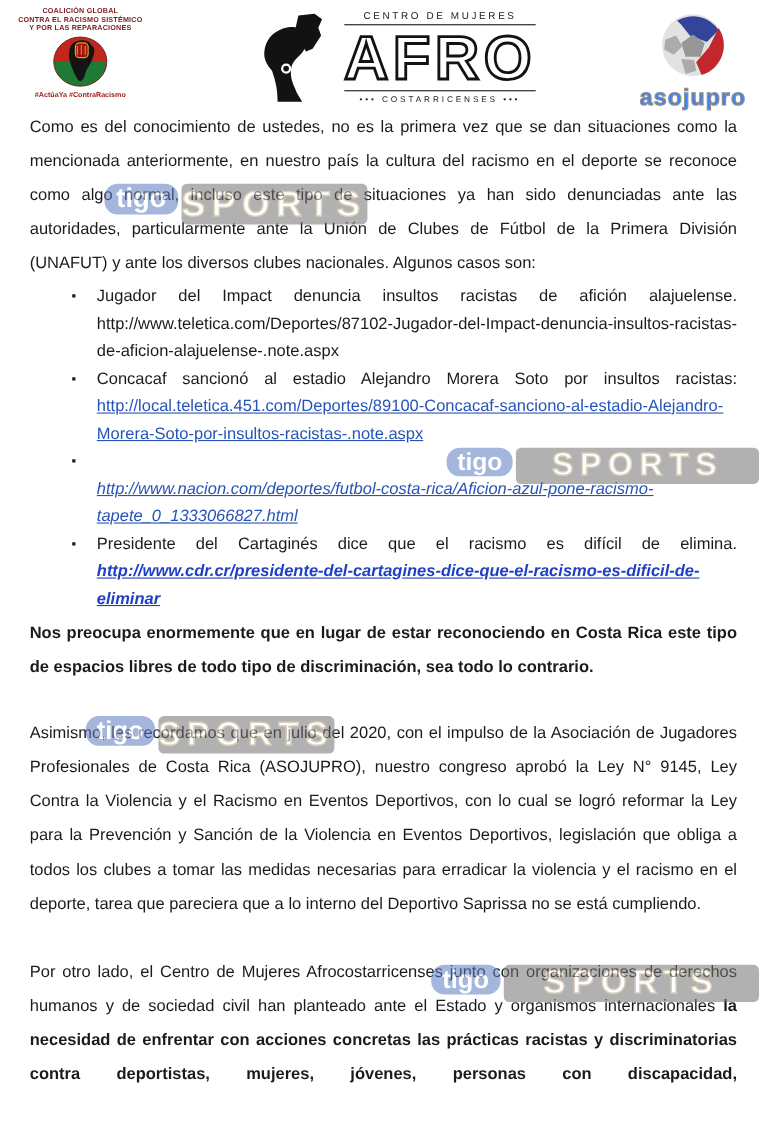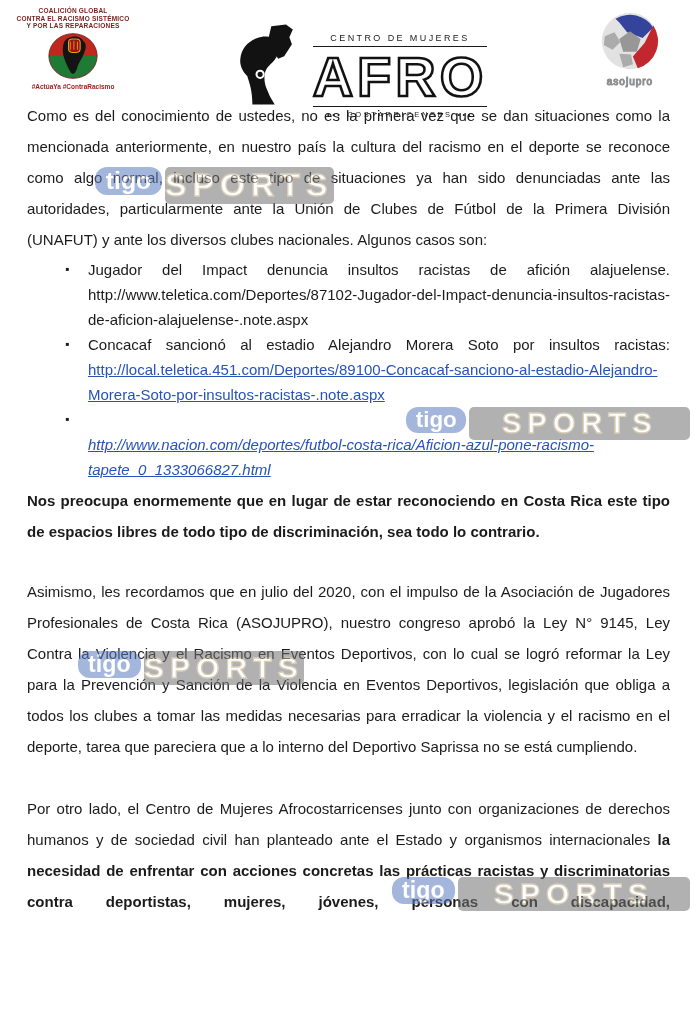--- a/index.html
+++ b/index.html
@@ -15,37 +15,37 @@
     padding:7px 14px 0 14px; height:90px;
   }
   .logo-left { width:118px; text-align:center; }
   .cg-title div {
     font-size:6.5px; font-weight:bold; color:#7b1c1c; line-height:7.5px; letter-spacing:.2px;
   }
   .cg-emblem { margin:1px auto 0; display:block; }
   .cg-tags { font-size:6.5px; font-weight:bold; color:#a02020; margin-top:2px; }
 
   .logo-center { display:flex; align-items:center; gap:2px; margin-top:2px; }
-  .afro-textcol { display:flex; flex-direction:column; align-items:stretch;margin-top:24px; }
+  .afro-textcol { display:flex; flex-direction:column; align-items:stretch; }
   .afro-top {
     font-size:9px; letter-spacing:2.4px; color:#1a1a1a; text-align:center;
     border-bottom:1.5px solid #1a1a1a; padding-bottom:3px; white-space:nowrap;
   }
   .afro-main {
     font-size:56px; font-weight:800; letter-spacing:4px; line-height:1.02;
     color:#ffffff; -webkit-text-stroke:2.6px #121212; text-align:center; padding:1px 0;
   }
   .afro-bottom {
     font-size:7.5px; letter-spacing:2.6px; color:#1a1a1a; text-align:center;
     border-top:1.5px solid #1a1a1a; padding-top:3px; white-space:nowrap;
   }
 
   .logo-right { width:104px; text-align:center; margin-top:3px; }
   .asojupro-label {
-    font-size:10px; font-weight:400; letter-spacing:1px;
+    font-size:21px; font-weight:700; letter-spacing:1px;
     color:#3b82f6; -webkit-text-stroke:1.1px #8f8f8f; margin-top:-2px;
   }
 
   
   main { padding:0 26px 0 27px; font-size:15px; }
   main p { margin:0; text-align:justify; line-height:31px; }
   .p1 { margin-top:3px; }
   .p2 { margin-top:3px;font-weight:bold; }
   .p3 { margin-top:29px; }
   .p4 { margin-top:31px; text-align-last:justify; }
@@ -147,20 +147,23 @@
       <li>
         <span>Jugador del Impact denuncia insultos racistas de afición alajuelense. </span><span class="plainurl">http://www.teletica.com/Deportes/87102-Jugador-del-Impact-denuncia-insultos-racistas-de-aficion-alajuelense-.note.aspx</span>
       </li>
       <li>
         <span>Concacaf sancionó al estadio Alejandro Morera Soto por insultos racistas: </span><span class="link">http://local.teletica.451.com/Deportes/89100-Concacaf-sanciono-al-estadio-Alejandro-Morera-Soto-por-insultos-racistas-.note.aspx</span>
       </li>
       <li>
         <br>
         <span class="link link-italic">http://www.nacion.com/deportes/futbol-costa-rica/Aficion-azul-pone-racismo-tapete_0_1333066827.html</span>
       </li>
+      <li>
+        <span>Presidente del Cartaginés dice que el racismo es difícil de elimina. </span><span class="link link-bolditalic">http://www.cdr.cr/presidente-del-cartagines-dice-que-el-racismo-es-dificil-de-eliminar</span>
+      </li>
     </ul>
 
     <p class="p2">Nos preocupa enormemente que en lugar de estar reconociendo en Costa Rica este tipo de espacios libres de todo tipo de discriminación, sea todo lo contrario.</p>
 
     <p class="p3">Asimismo, les recordamos que en julio del 2020, con el impulso de la Asociación de Jugadores Profesionales de Costa Rica (ASOJUPRO), nuestro congreso aprobó la Ley N° 9145, Ley Contra la Violencia y el Racismo en Eventos Deportivos, con lo cual se logró reformar la Ley para la Prevención y Sanción de la Violencia en Eventos Deportivos, legislación que obliga a todos los clubes a tomar las medidas necesarias para erradicar la violencia y el racismo en el deporte, tarea que pareciera que a lo interno del Deportivo Saprissa no se está cumpliendo.</p>
 
     <p class="p4">
       <span>Por otro lado, el Centro de Mujeres Afrocostarricenses junto con organizaciones de derechos humanos y de sociedad civil han planteado ante el Estado y organismos internacionales </span><strong>la necesidad de enfrentar con acciones concretas las prácticas racistas y discriminatorias contra deportistas, mujeres, jóvenes, personas con discapacidad,</strong>
     </p>
 

